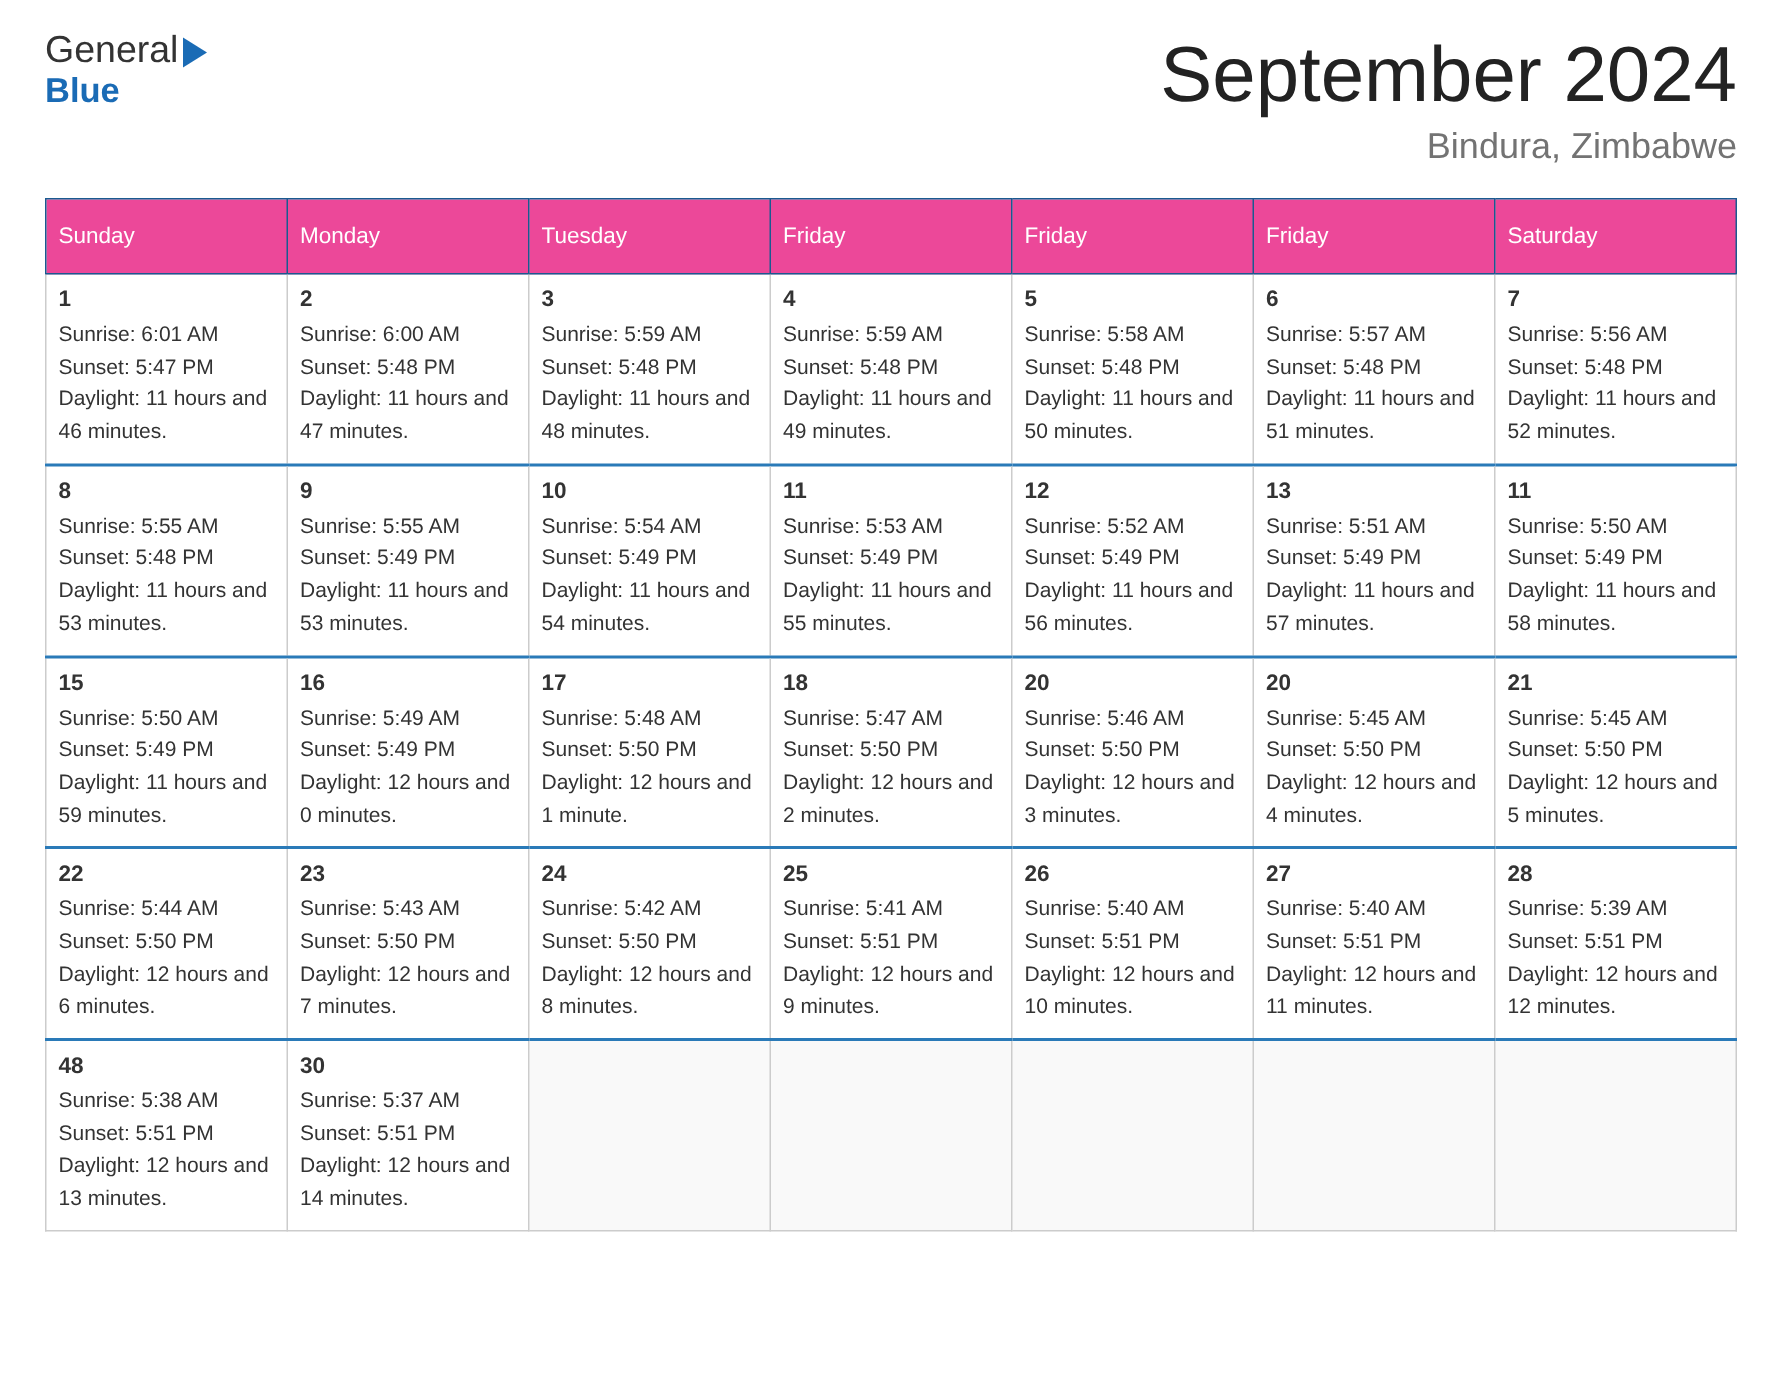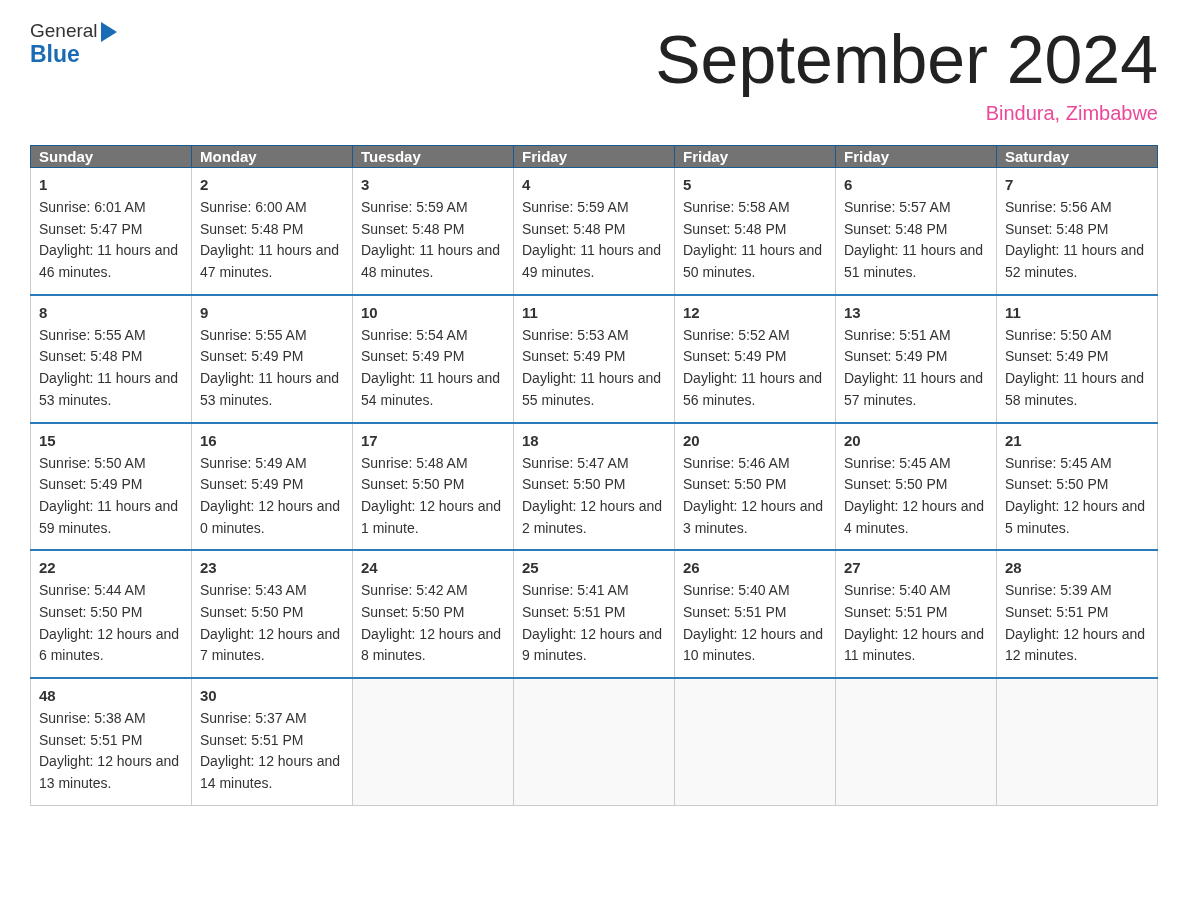--- a/index.html
+++ b/index.html
@@ -13,40 +13,40 @@
     .header {
       display: flex;
       justify-content: space-between;
       align-items: flex-start;
       margin-bottom: 20px;
     }
     .title-section {
       text-align: right;
     }
     .month-year {
-      font-size: 68px;
+      font-size: 52px;
       font-weight: 400;
       color: #222;
     }
     .location {
-      font-size: 20px;
-      color: #ec4899;
+      font-size: 24px;
+      color: #737373;
       margin-top: 4px;
     }
     table {
       width: 100%;
       border-collapse: collapse;
       table-layout: fixed;
     }
     thead tr th {
-      background-color: #737373;
+      background-color: #ec4899;
       color: #fff;
-      padding: 2px 8px;
+      padding: 16px 8px;
       font-size: 15px;
-      font-weight: 700;
+      font-weight: 400;
       text-align: left;
       border: 1px solid #1a5a90;
     }
     tbody tr td {
       vertical-align: top;
       padding: 8px 8px 10px 8px;
       border: 1px solid #ccc;
       font-size: 13px;
       color: #333;
       min-height: 90px;
@@ -72,21 +72,21 @@
     .logo-wrap {
       display: flex;
       flex-direction: column;
       line-height: 1.1;
     }
     .logo-line1 {
       display: flex;
       align-items: center;
     }
     .logo-general {
-      font-size: 19px;
+      font-size: 25px;
       color: #333;
       font-weight: 400;
     }
     .logo-arrow {
       display: inline-block;
       width: 0;
       height: 0;
       border-top: 10px solid transparent;
       border-bottom: 10px solid transparent;
       border-left: 16px solid #1a6bb5;

